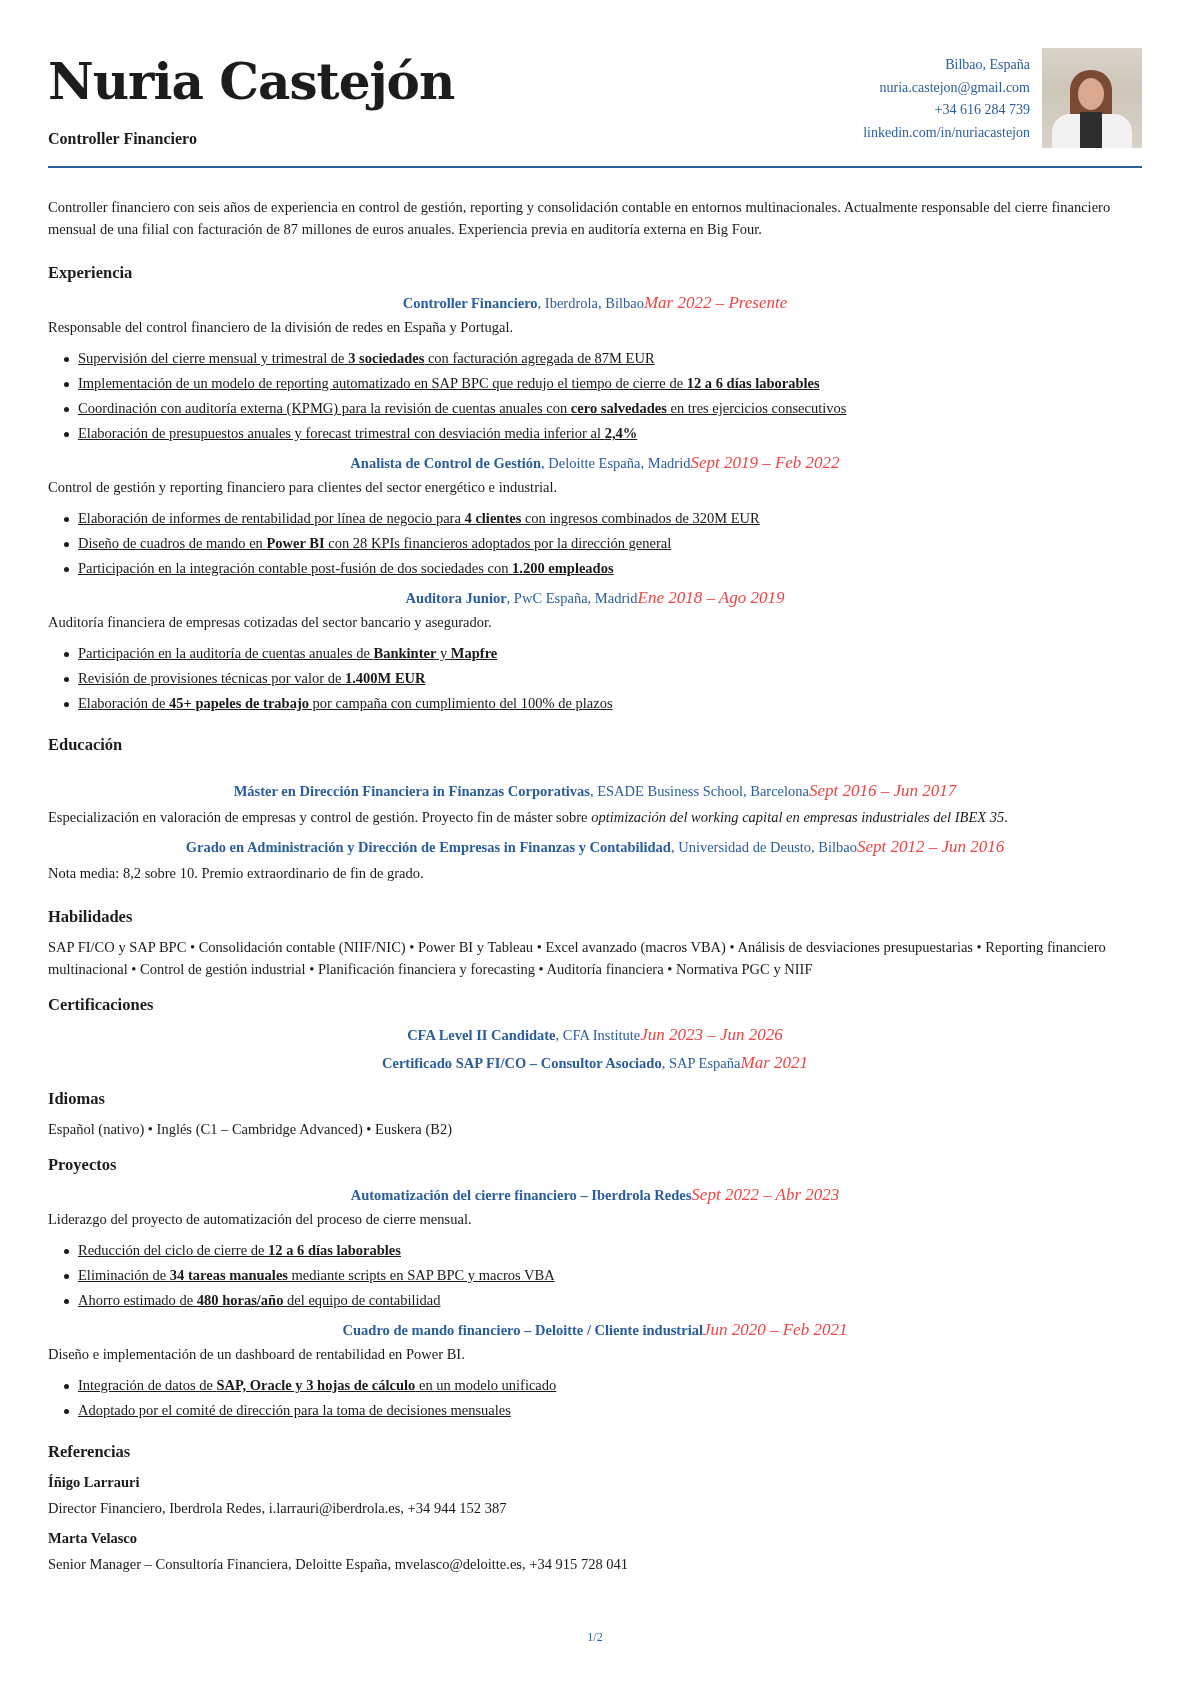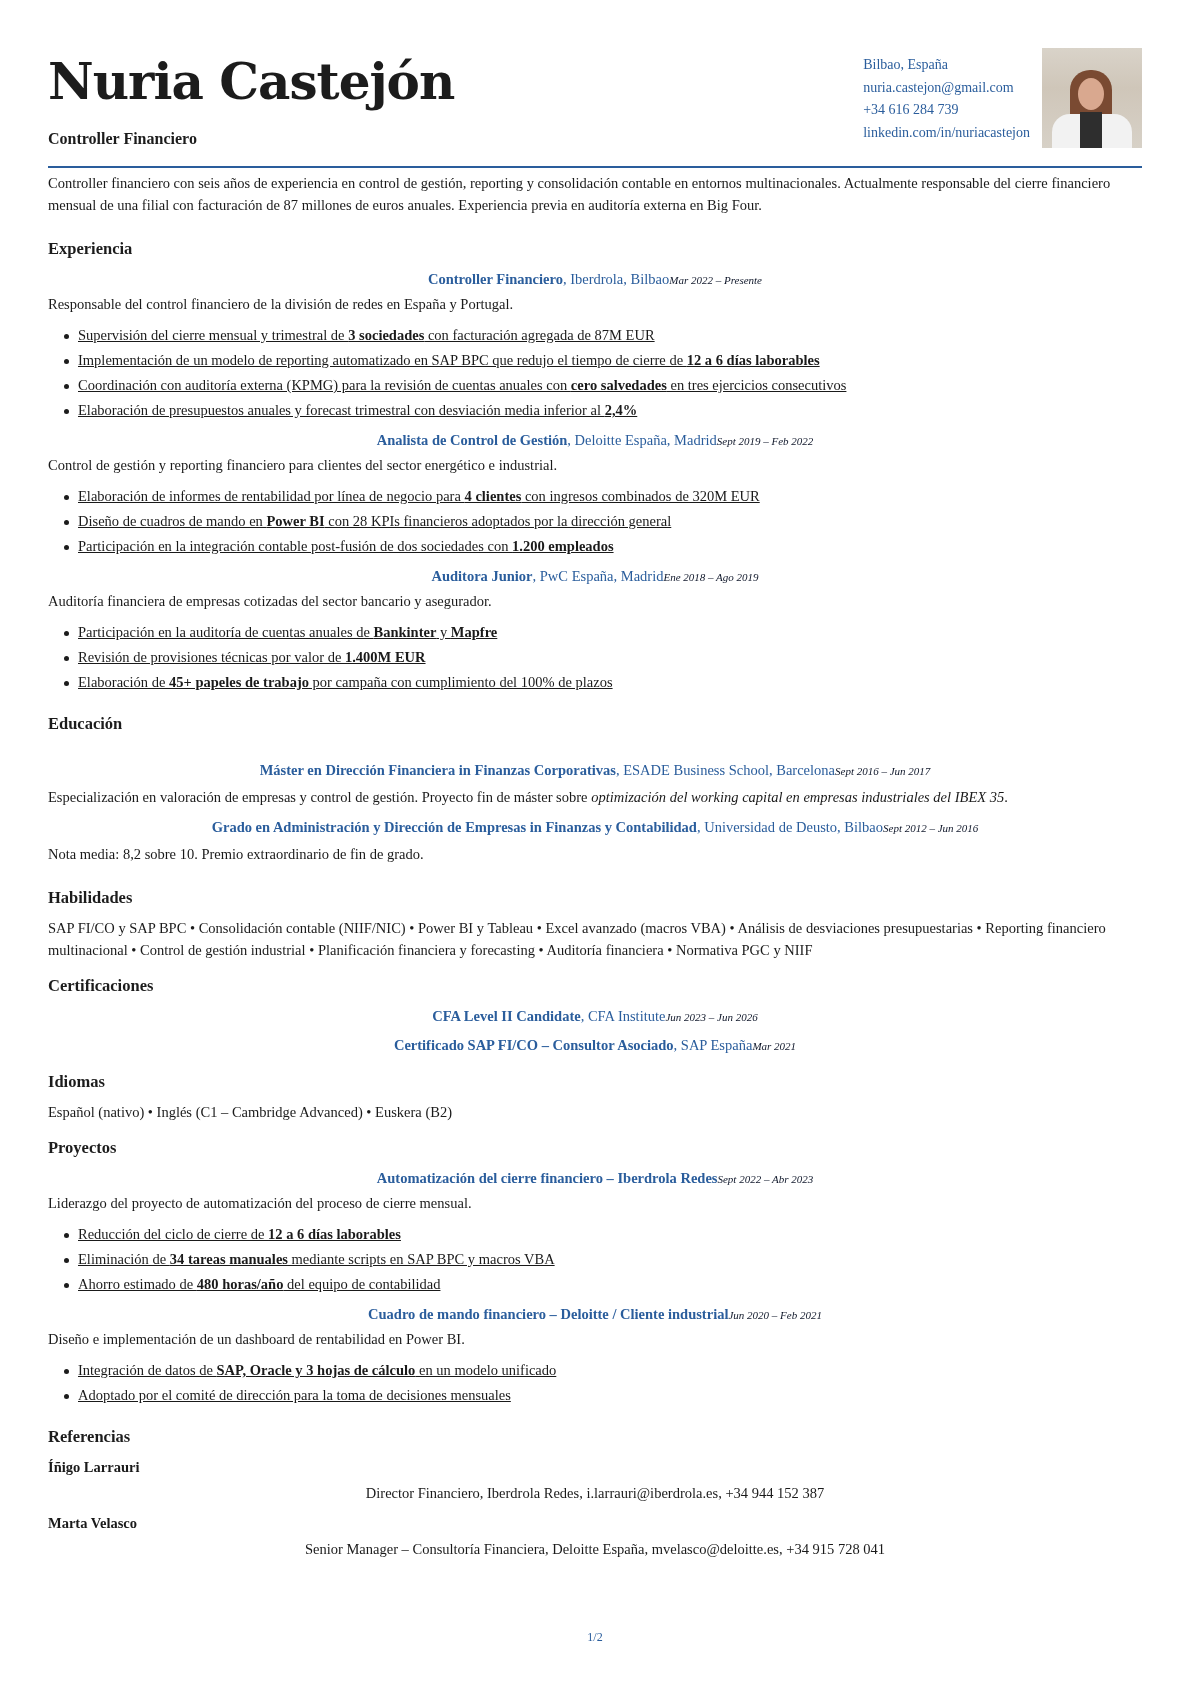--- a/index.html
+++ b/index.html
@@ -20,63 +20,63 @@
       position: absolute; left: 0; top: 8px;
       font-family: "DejaVu Serif", serif; font-weight: bold;
       font-size: 50px; letter-spacing: -1px; color: #1c1c1c; line-height: 1.1;
     }
     .title {
       position: absolute; left: 0; top: 84px;
       font-family: "Liberation Serif", serif; font-weight: bold; font-size: 16px;
       color: #1c1c1c;
     }
     .contact {
-      position: absolute; right: 112px; top: 8px; text-align: left;
+      position: absolute; right: 112px; top: 8px; text-align: right;
       font-family: "Liberation Serif", serif; font-size: 14px; color: #2a5d9c;
       line-height: 22.5px;
     }
     .contact div { white-space: nowrap; }
     .photo {
       position: absolute; right: 0; top: 2px; width: 100px; height: 100px;
       background: linear-gradient(180deg, #d9d3c9 0%, #cfc6b9 40%, #d7d1c7 100%);
       overflow: hidden;
     }
     .photo .hair { position: absolute; left: 28px; top: 22px; width: 42px; height: 60px; border-radius: 20px 20px 8px 8px; background: #7a4a32; }
     .photo .face { position: absolute; left: 36px; top: 30px; width: 26px; height: 32px; border-radius: 50%; background: #d9a88f; }
     .photo .jacket { position: absolute; left: 10px; top: 66px; width: 80px; height: 40px; border-radius: 18px 18px 0 0; background: #f2f2f2; }
     .photo .shirt { position: absolute; left: 38px; top: 64px; width: 22px; height: 40px; background: #2e2e2e; }
     .rule {
       position: absolute; left: 48px; top: 166px; width: 1094px; height: 2px; background: #2a5d9c;
     }
 
     
     .content {
-      position: absolute; left: 48px; top: 172px; width: 1094px;
+      position: absolute; left: 48px; top: 196px; width: 1094px;
       font-family: "Liberation Serif", serif; font-size: 14.5px; line-height: 22px;
     }
     .summary { margin-top: 0; }
     .section-title {
       font-family: "Liberation Serif", serif; font-weight: bold; font-size: 16.5px;
       margin-top: 16px; margin-bottom: 8px; color: #1c1c1c;
     }
     .entry-head { display: flex; justify-content: center; align-items: baseline; margin-top: 4px; }
     .entry-head .role { color: #2a5d9c; }
     .entry-head .role b { font-weight: bold; }
-    .date { font-style: italic; font-size: 11px; color: #0f172a; white-space: nowrap; }
+    .date { font-style: italic; font-size: 17px; color: #ef4444; white-space: nowrap; }
     .desc { margin-top: 2px; }
     ul.bullets { list-style: none; margin: 8px 0 6px 30px; text-decoration: underline; }
     ul.bullets li { position: relative; padding-left: 0; line-height: 25px; }
     ul.bullets li::before {
       content: ""; position: absolute; left: -14px; top: 11px; width: 5px; height: 5px;
       border-radius: 50%; background: #1c1c1c;
     }
     .edu-desc { margin-top: 4px; margin-bottom: 6px; }
     .skills { line-height: 22px; }
     .ref-name { font-weight: bold; margin-top: 8px; }
-    .ref-line { margin-top: 4px; text-align: center; }
+    .ref-line { margin-top: 4px; }
     .footer {
       position: absolute; top: 1630px; left: 0; width: 1190px; text-align: center;
       font-family: "Liberation Serif", serif; font-size: 12px; color: #2a5d9c;
     }
   </style>
 </head>
 <body>
 
 <div class="page">
 

